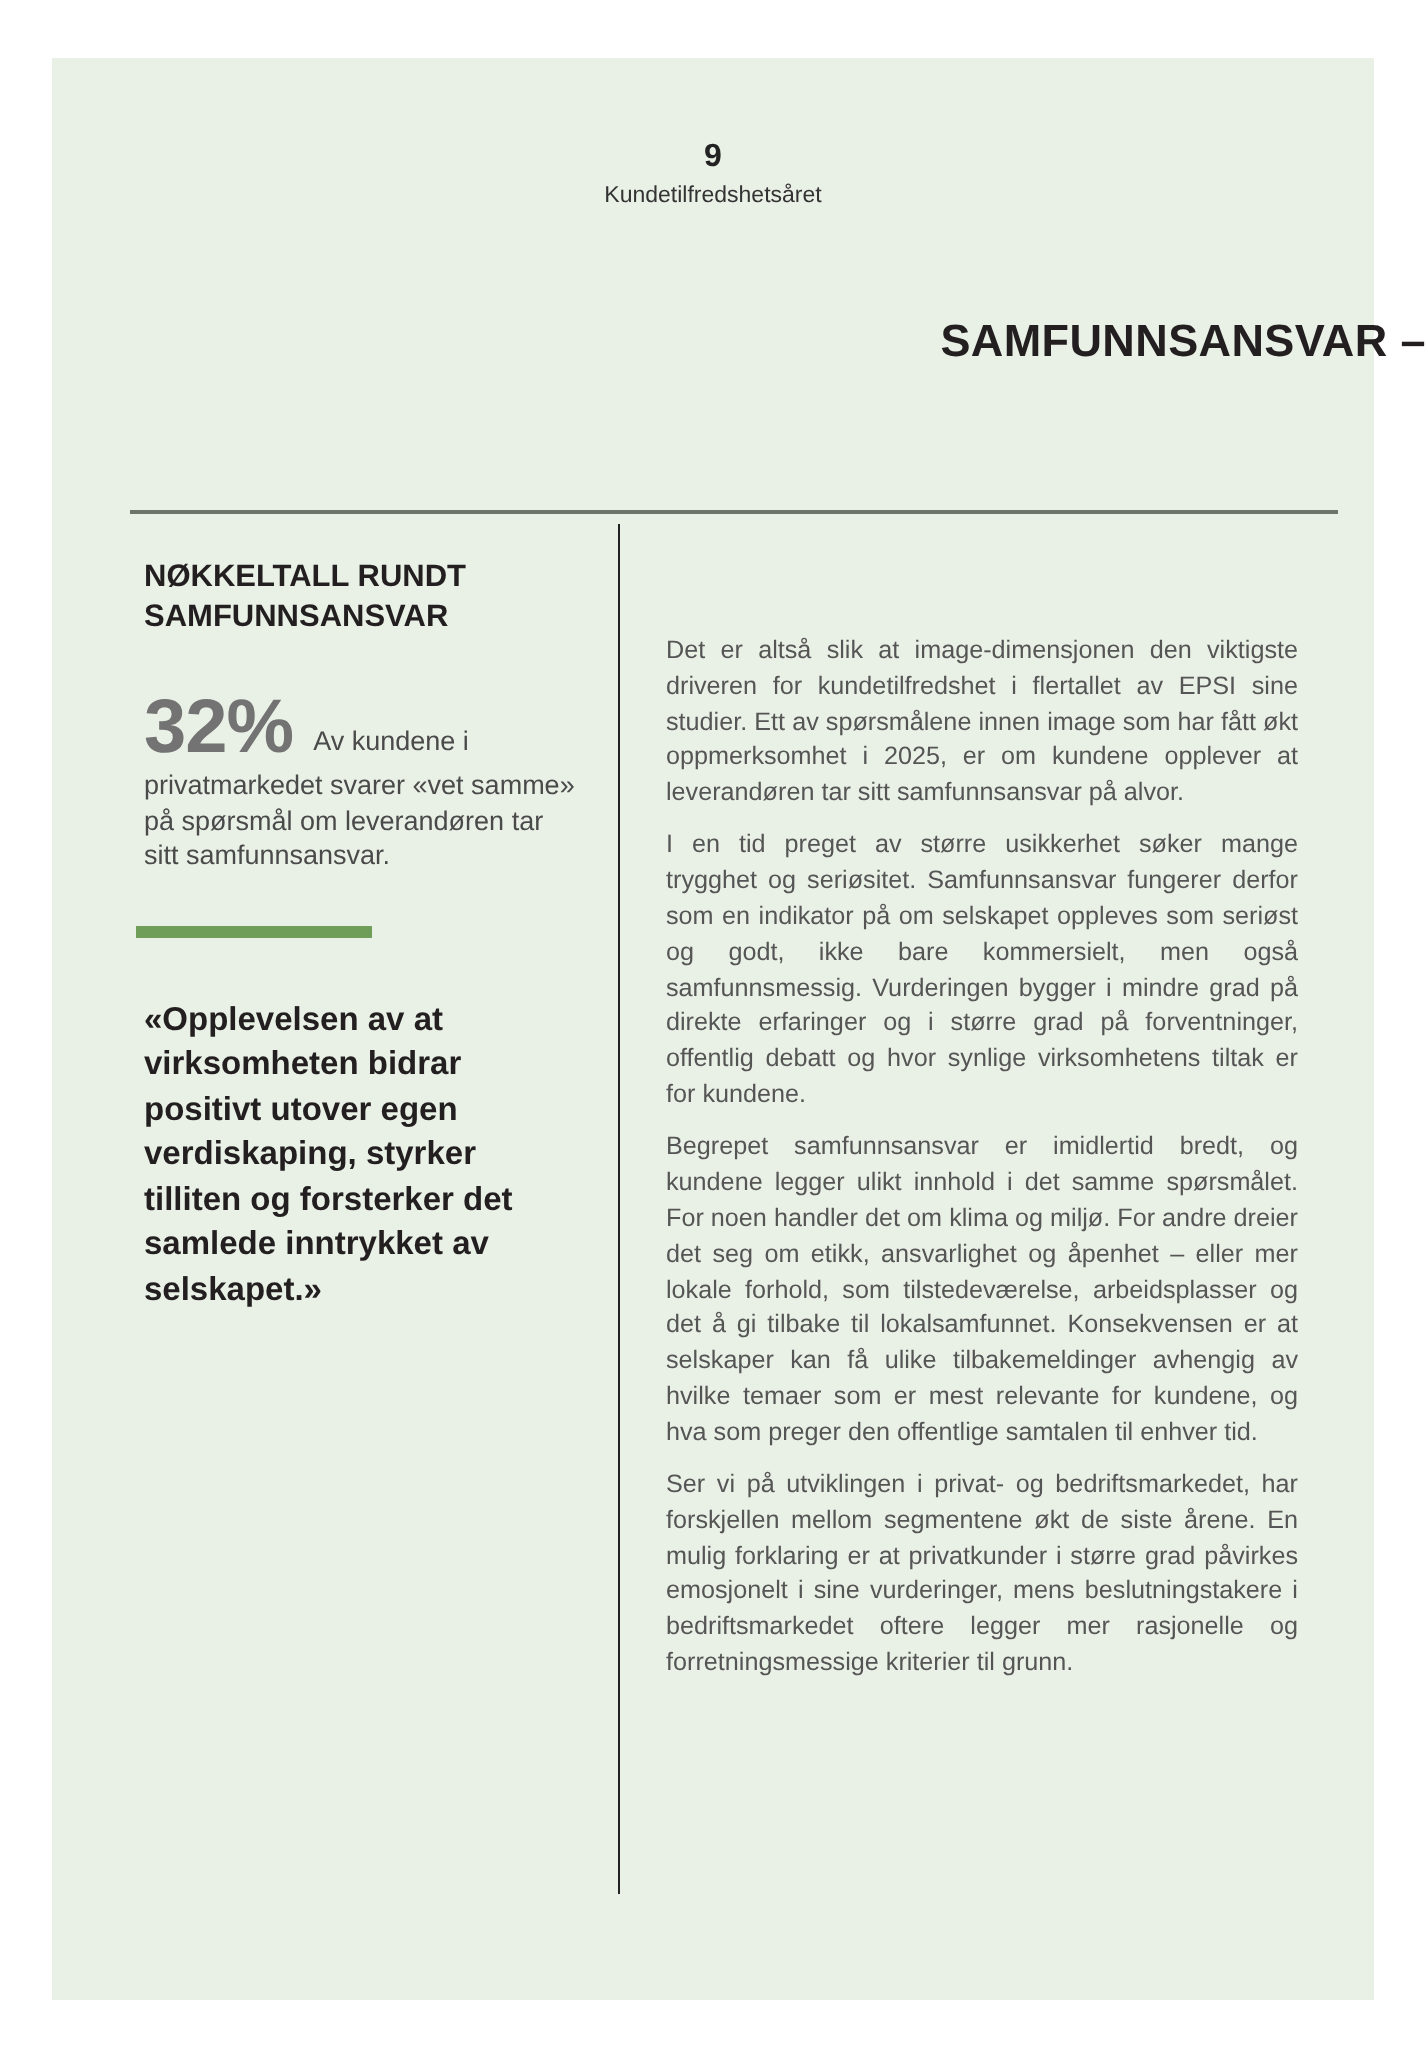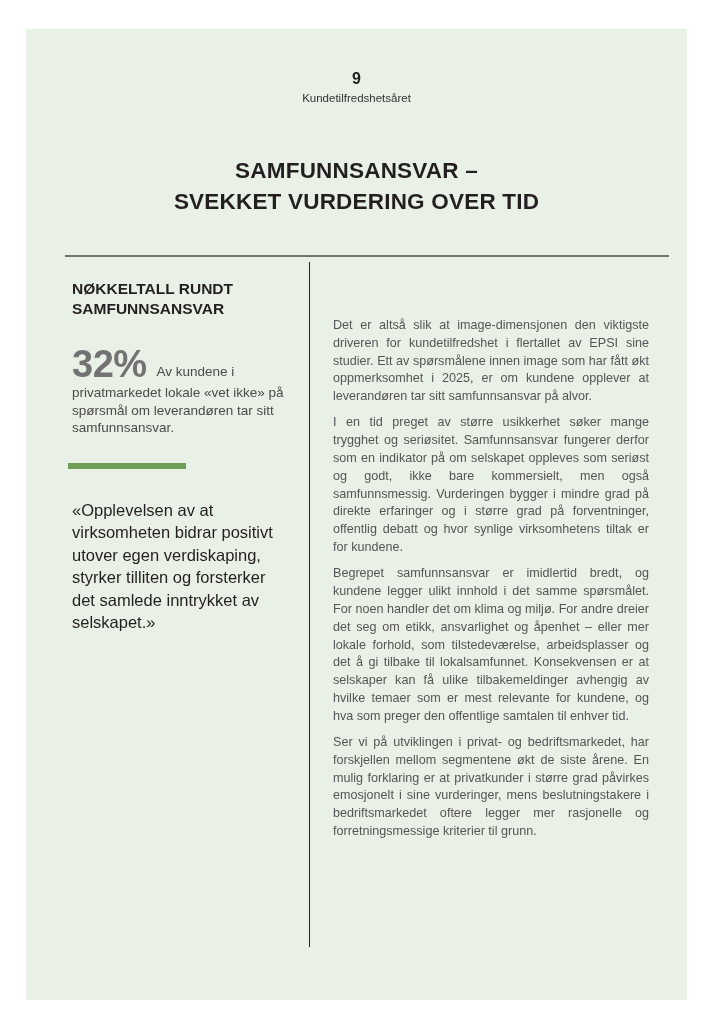--- a/index.html
+++ b/index.html
@@ -36,52 +36,51 @@
     .stat { margin-top: 25px; font-size: 13.5px; line-height: 17.5px; color: #4a4a4a; }
     .stat .num {
       font-weight: bold; font-size: 38px; color: #737373; letter-spacing: -0.5px;
       vertical-align: -1px; margin-right: 10px; line-height: 40px;
     }
     .stat-2 { margin-top: 38px; }
     .accent-bar {
       width: 118px; height: 6px; background: #6e9e57; margin-top: 26px; margin-left: -4px;
     }
     .quote {
-      margin-top: 30px; font-weight: normal; font-size: 16.5px; line-height: 22.5px; color: #231f20;
+      margin-top: 30px; font-weight: bold; font-size: 16.5px; line-height: 22.5px; color: #231f20;
     }
     .right-col { position: absolute; left: 333px; top: 285px; width: 316px; margin-top: 32px; }
     .right-col p {
       margin: 0 0 8.5px 0; font-size: 12.6px; line-height: 17.8px; color: #555;
       text-align: justify;
     }
   </style>
 </head>
 <body>
 
 <div class="page"></div>
 
 <div class="page-number">9</div>
 <div class="running-title">Kundetilfredshetsåret</div>
 
-<h1 class="title" style="margin:0;">
+<h1 class="title" style="margin:0;text-align:right;">
   <span>SAMFUNNSANSVAR –</span><br>
-  <span>SVEKKET VURDERING OVER TID</span>
 </h1>
 
 <div class="hr"></div>
 <div class="vr"></div>
 
 <aside class="left-col">
   <h2 class="kf-heading">
     <span>NØKKELTALL RUNDT</span><br>
     <span>SAMFUNNSANSVAR</span>
   </h2>
 
   <div class="stat">
-    <span class="num">32%</span><span>Av kundene i privatmarkedet lokale «vet ikke» på spørsmål om leverandøren tar sitt samfunnsansvar.</span>
+    <span class="num">32%</span><span>Av kundene i privatmarkedet svarer «vet samme» på spørsmål om leverandøren tar sitt samfunnsansvar.</span>
   </div>
 
 
   <div class="accent-bar"></div>
 
   <blockquote class="quote" style="margin-left:0;margin-right:0;margin-bottom:0;">«Opplevelsen av at virksomheten bidrar positivt utover egen verdiskaping, styrker tilliten og forsterker det samlede inntrykket av selskapet.»</blockquote>
 </aside>
 
 <main class="right-col">
   <p>Det er altså slik at image-dimensjonen den viktigste driveren for kundetilfredshet i flertallet av EPSI sine studier. Ett av spørsmålene innen image som har fått økt oppmerksomhet i 2025, er om kundene opplever at leverandøren tar sitt samfunnsansvar på alvor.</p>

